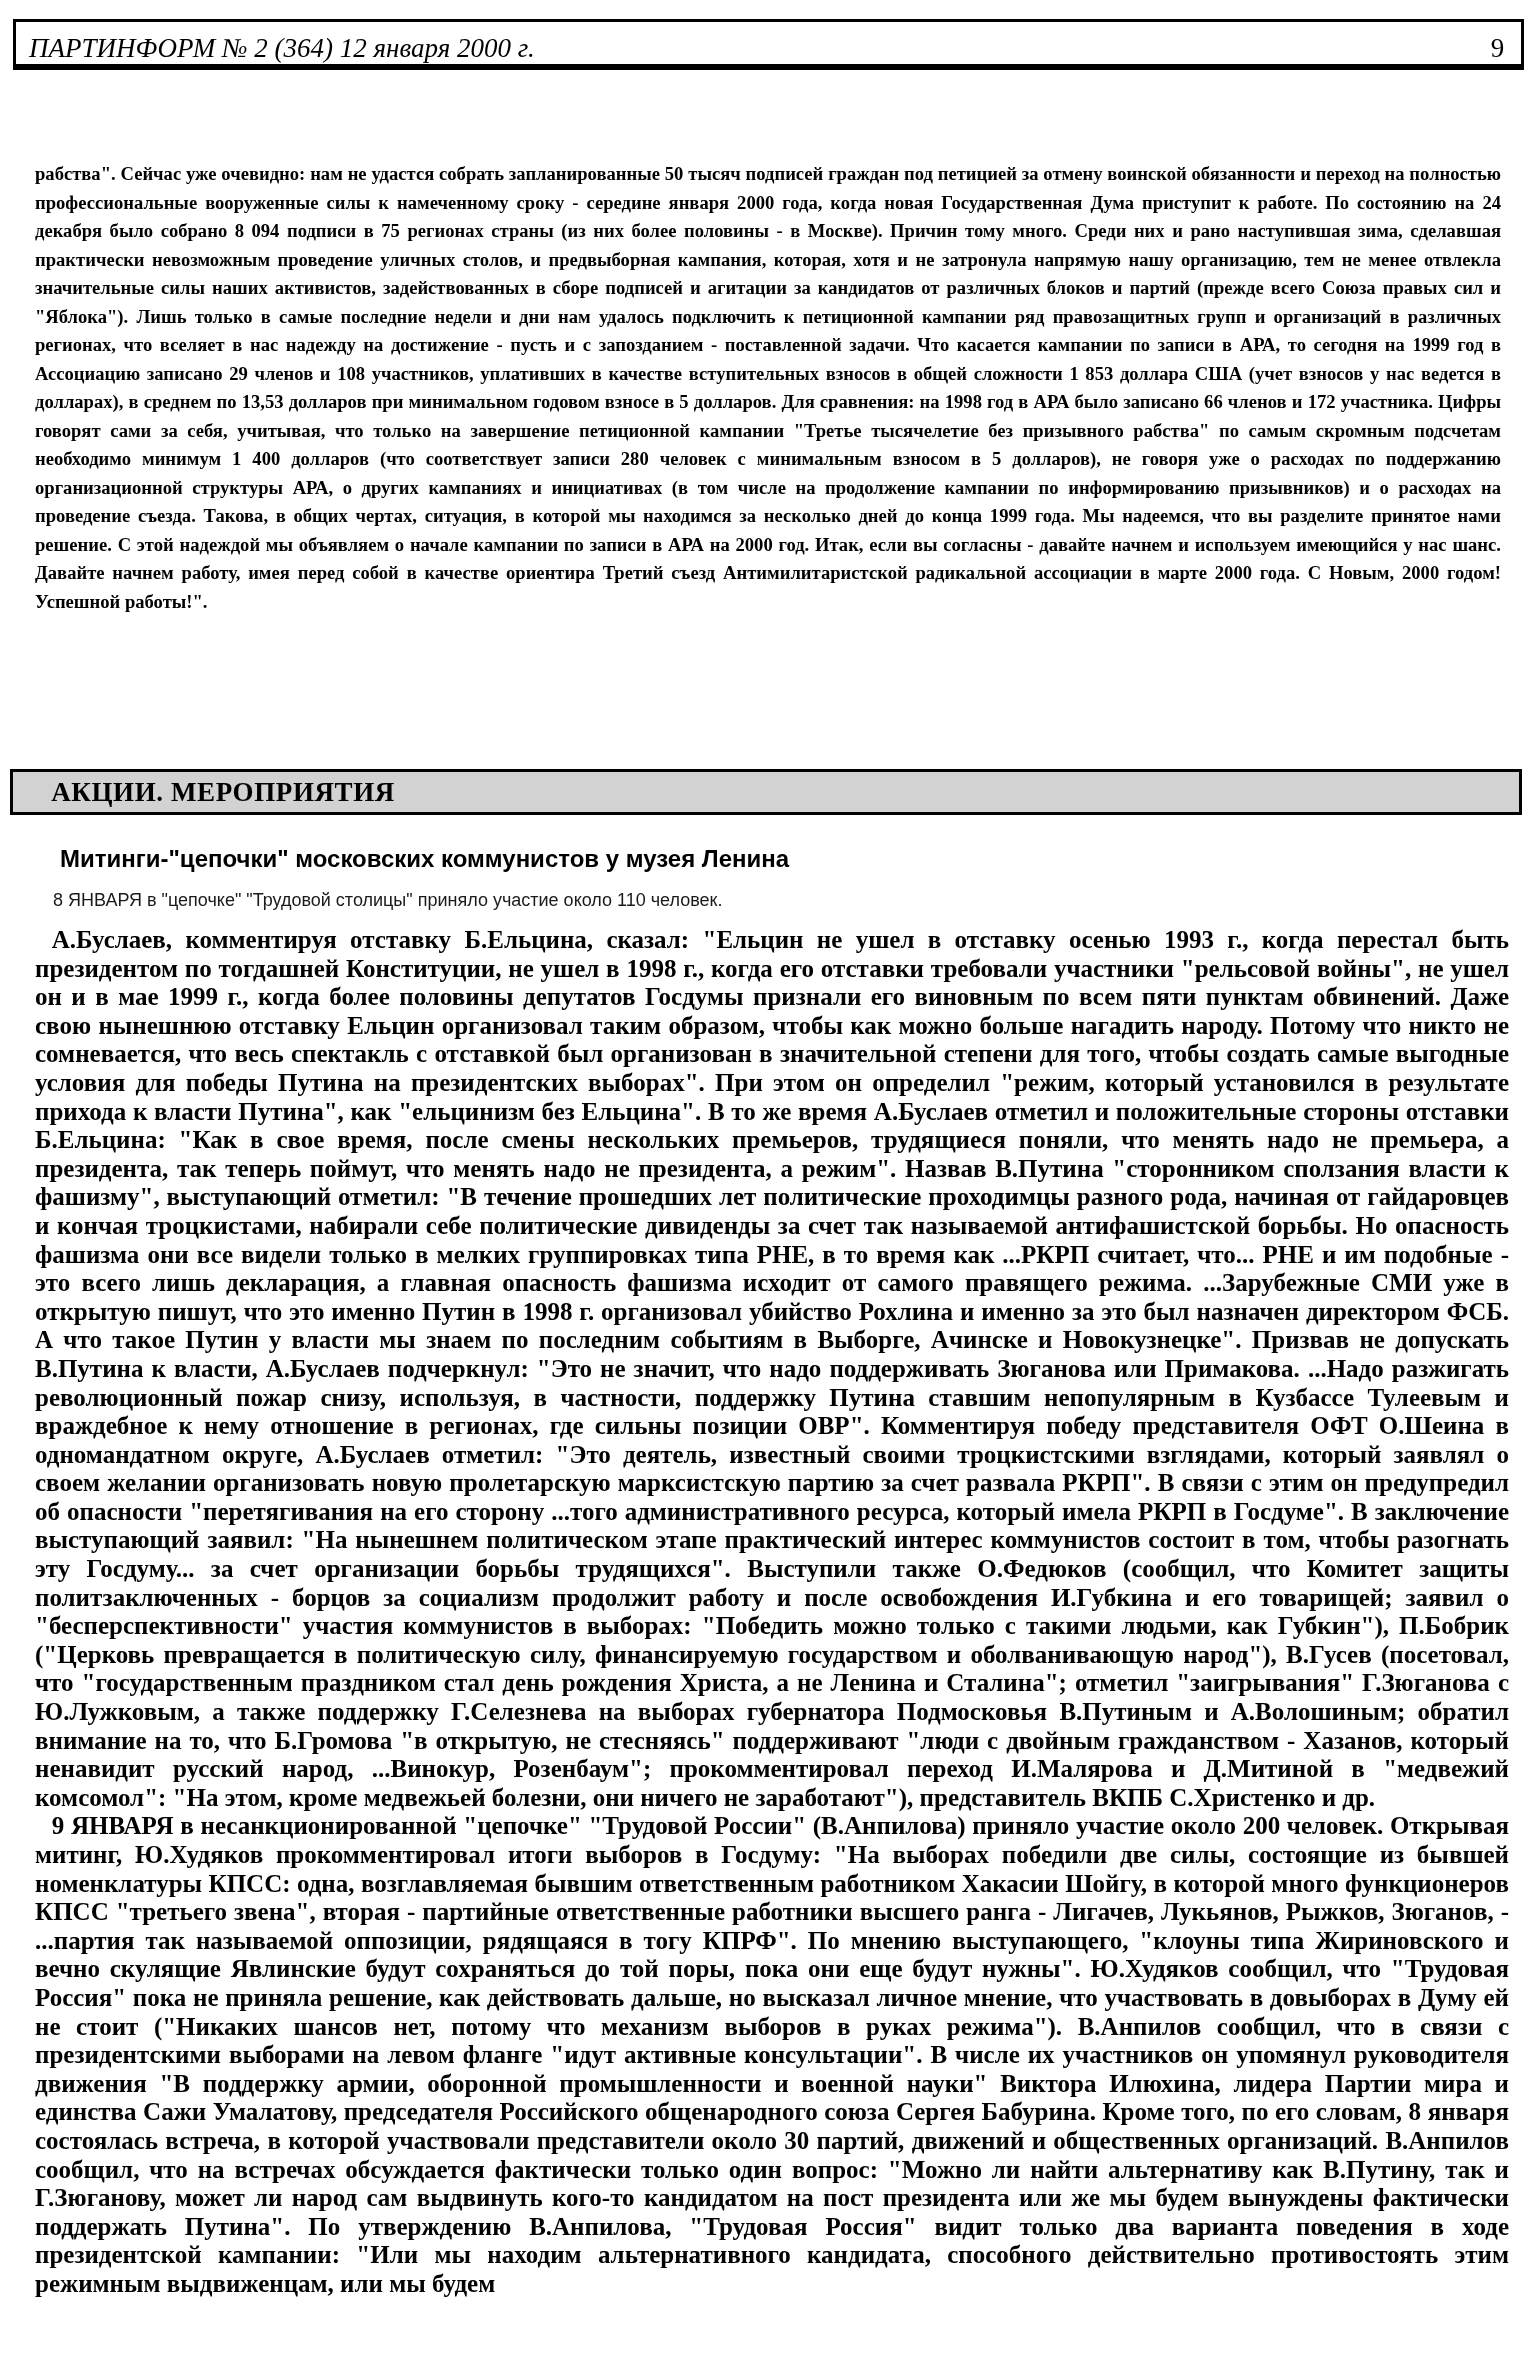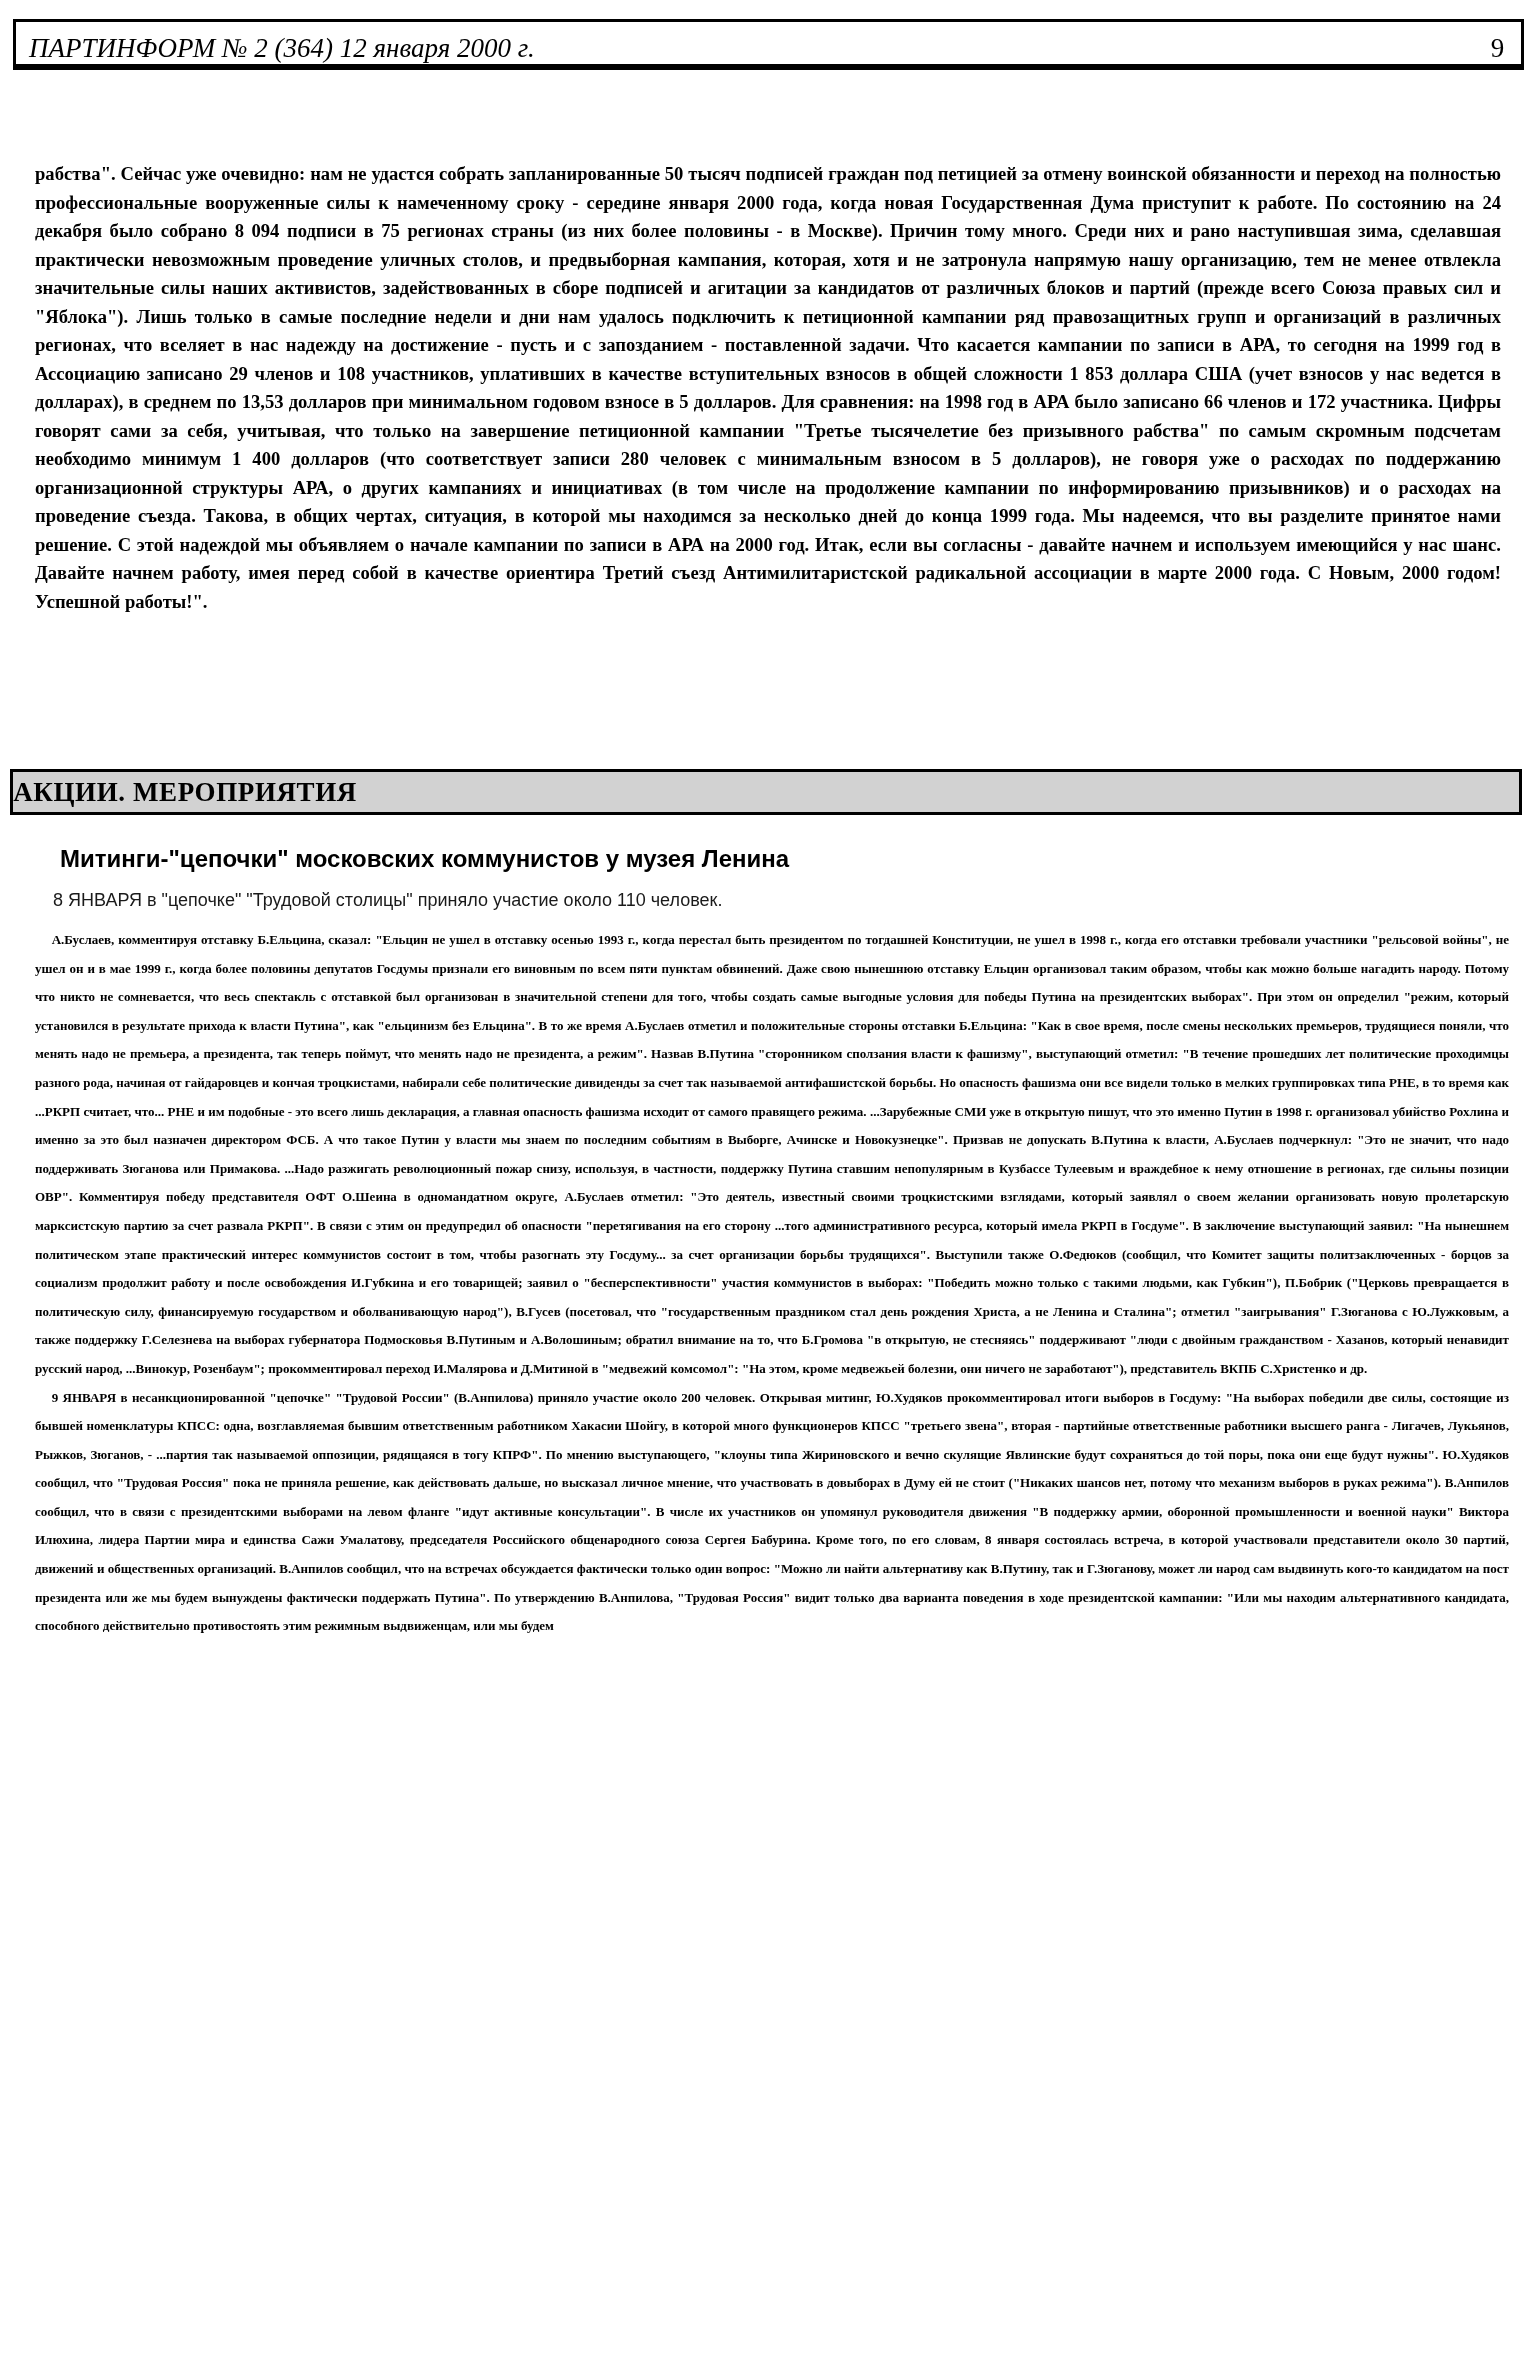--- a/index.html
+++ b/index.html
@@ -61,20 +61,21 @@
   .section-bar {
     position: absolute;
     left: 10.2px;
     right: 15px;
     top: 769px;
     border: 3.8px solid #000000;
     background: #d2d2d2;
     height: 40px;
     display: flex;
     align-items: center;
+    padding-left: 38px;
   }
   .section-title {
     font-weight: bold;
     font-size: 27px;
     letter-spacing: 0.6px;
     font-family: "Liberation Serif", serif;
   }
   
   .article-title {
     position: absolute;
@@ -97,21 +98,21 @@
     line-height: 23px;
     color: #1a1a1a;
   }
   
   .article-body {
     position: absolute;
     left: 35px;
     right: 28px;
     top: 926px;
     font-weight: bold;
-    font-size: 13px;
+    font-size: 25px;
     line-height: 28.6px;
     text-align: justify;
     font-family: "Liberation Serif", serif;
   }
   .article-body p {
     margin: 0;
     text-indent: 16.7px;
   }
 </style>
 </head>

